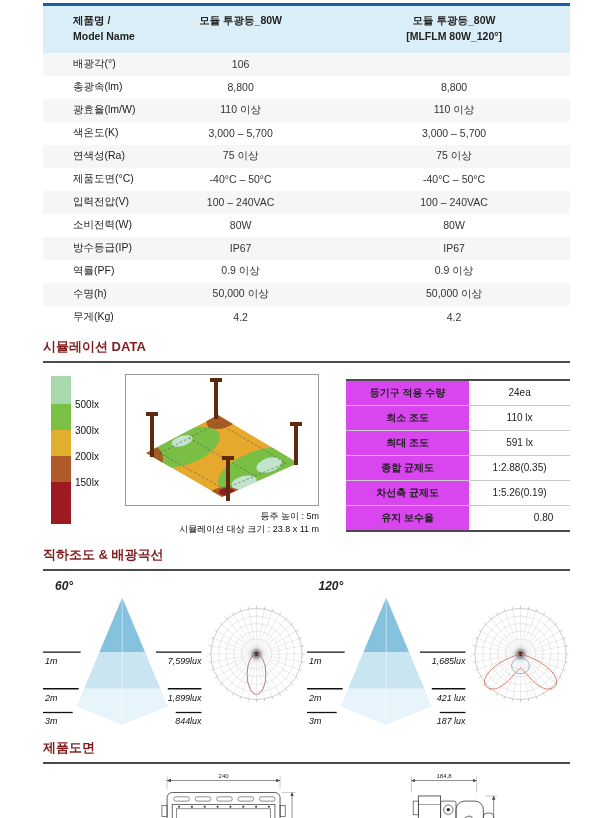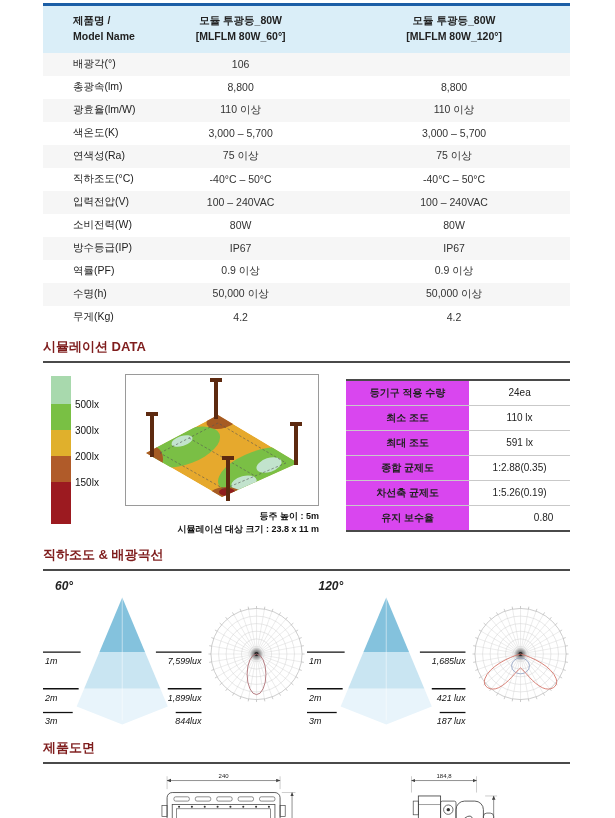--- a/index.html
+++ b/index.html
@@ -20,21 +20,21 @@
   
   .sec-title{font-size:13px;font-weight:bold;color:#7f1d1d;border-bottom:2px solid #4a4a4a;padding-bottom:5px;}
   .sec-title.sim{margin-top:9px;}
   .sec-title.beam{margin-top:9px;}
   .sec-title.draw{margin-top:10px;}
 
   
   .sim-content{display:flex;margin-top:11px;align-items:flex-start;}
   .sim-figure{margin-left:20px;}
   .sim-box{width:192px;height:130px;border:1px solid #9a9a9a;background:#fff;}
-  .sim-caption{margin-top:4px;font-size:9px;font-weight:bold;text-align:right;line-height:1.55;color:#111;}
+  .sim-caption{margin-top:4px;font-size:9px;font-weight:normal;text-align:right;line-height:1.55;color:#111;}
   .sim-tablewrap{margin-left:auto;width:224px;padding-top:5px;}
   .sim-table{border-top:2px solid #4a4a4a;border-bottom:2px solid #4a4a4a;}
   .sim-trow{display:grid;grid-template-columns:55% 45%;height:24px;align-items:center;border-bottom:1px solid #c9c9c9;font-size:10px;}
   .sim-trow:last-child{border-bottom:none;gap:24px;}
   .sim-trow .sl{background:#d946ef;font-weight:bold;text-align:center;height:100%;display:flex;align-items:center;justify-content:center;}
   .sim-trow .sv{text-align:center;}
   .sim-note{margin-top:6px;font-size:9.5px;font-weight:bold;color:#111;}
 
   
   .beam-row{display:flex;margin-top:8px;font-style:italic;}
@@ -64,21 +64,20 @@
 <div class="c">
 
   <section>
     <div class="spec-header">
       <div class="lbl">
         <div>제품명 /</div>
         <div>Model Name</div>
       </div>
       <div class="val">
         <div>모듈 투광등_80W</div>
-        <div>[MLFLM 80W_60°]</div>
       </div>
       <div class="val">
         <div>모듈 투광등_80W</div>
         <div>[MLFLM 80W_120°]</div>
       </div>
     </div>
     <div class="spec-body">
       <div class="spec-row">
             <div class="rl">배광각(°)</div>
             <div class="rv">106</div>
@@ -97,21 +96,21 @@
             <div class="rl">색온도(K)</div>
             <div class="rv">3,000 – 5,700</div>
             <div class="rv">3,000 – 5,700</div>
           </div>
       <div class="spec-row">
             <div class="rl">연색성(Ra)</div>
             <div class="rv">75 이상</div>
             <div class="rv">75 이상</div>
           </div>
       <div class="spec-row">
-            <div class="rl">직하조도(°C)</div>
+            <div class="rl">제품도면(°C)</div>
             <div class="rv">-40°C – 50°C</div>
             <div class="rv">-40°C – 50°C</div>
           </div>
       <div class="spec-row">
             <div class="rl">입력전압(V)</div>
             <div class="rv">100 – 240VAC</div>
             <div class="rv">100 – 240VAC</div>
           </div>
       <div class="spec-row">
             <div class="rl">소비전력(W)</div>

